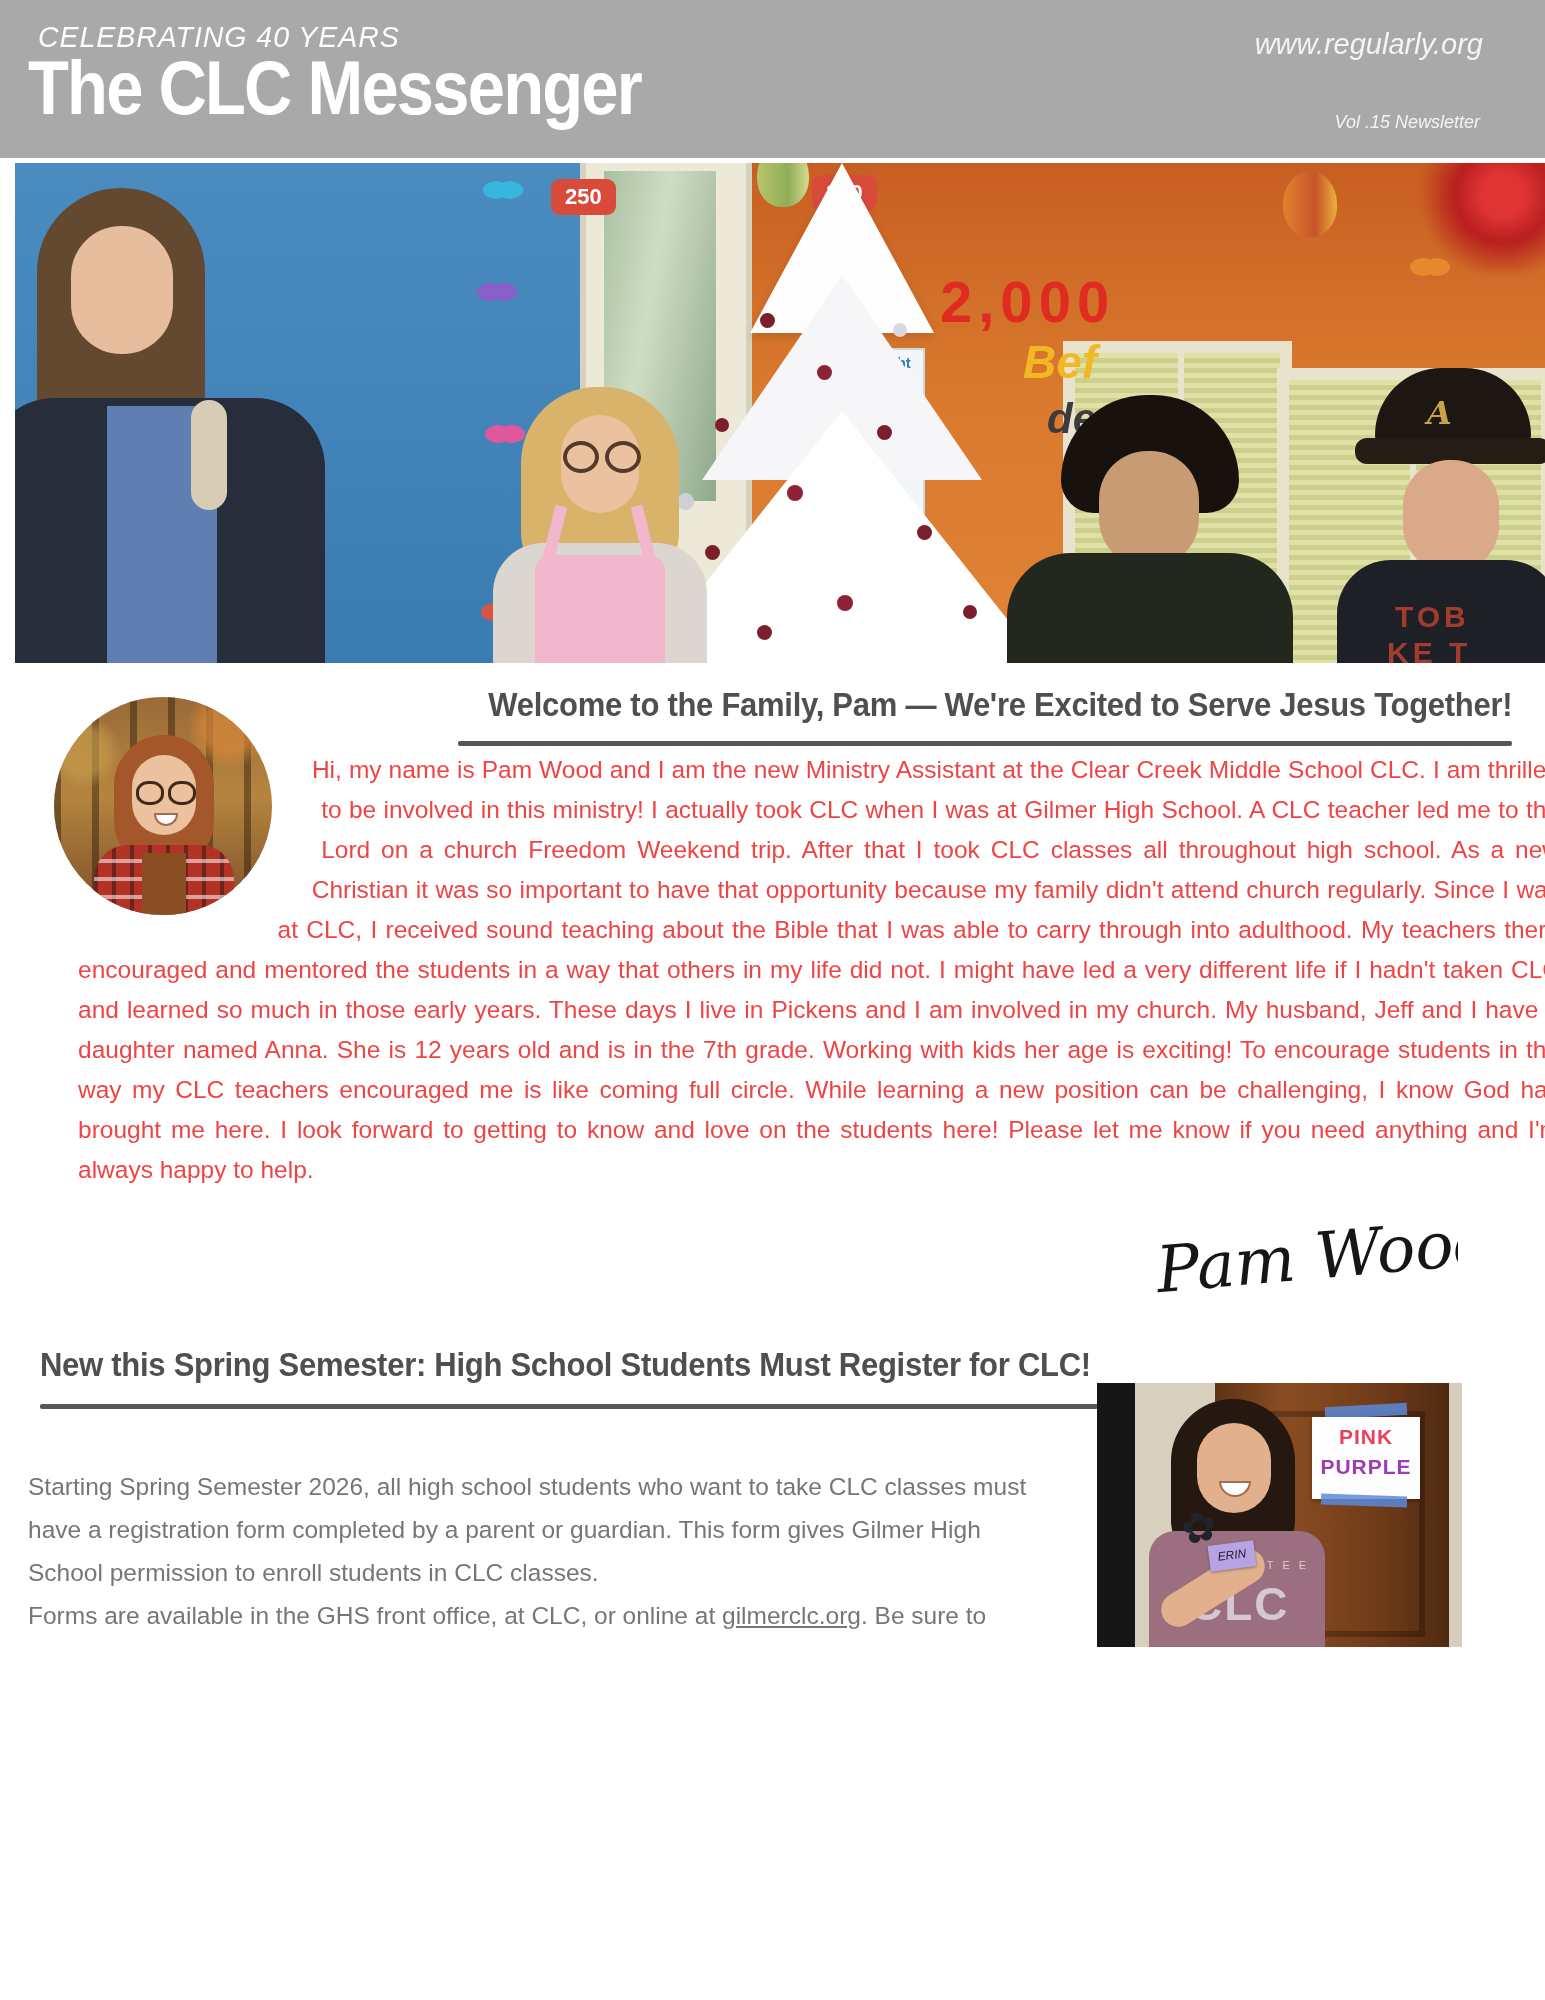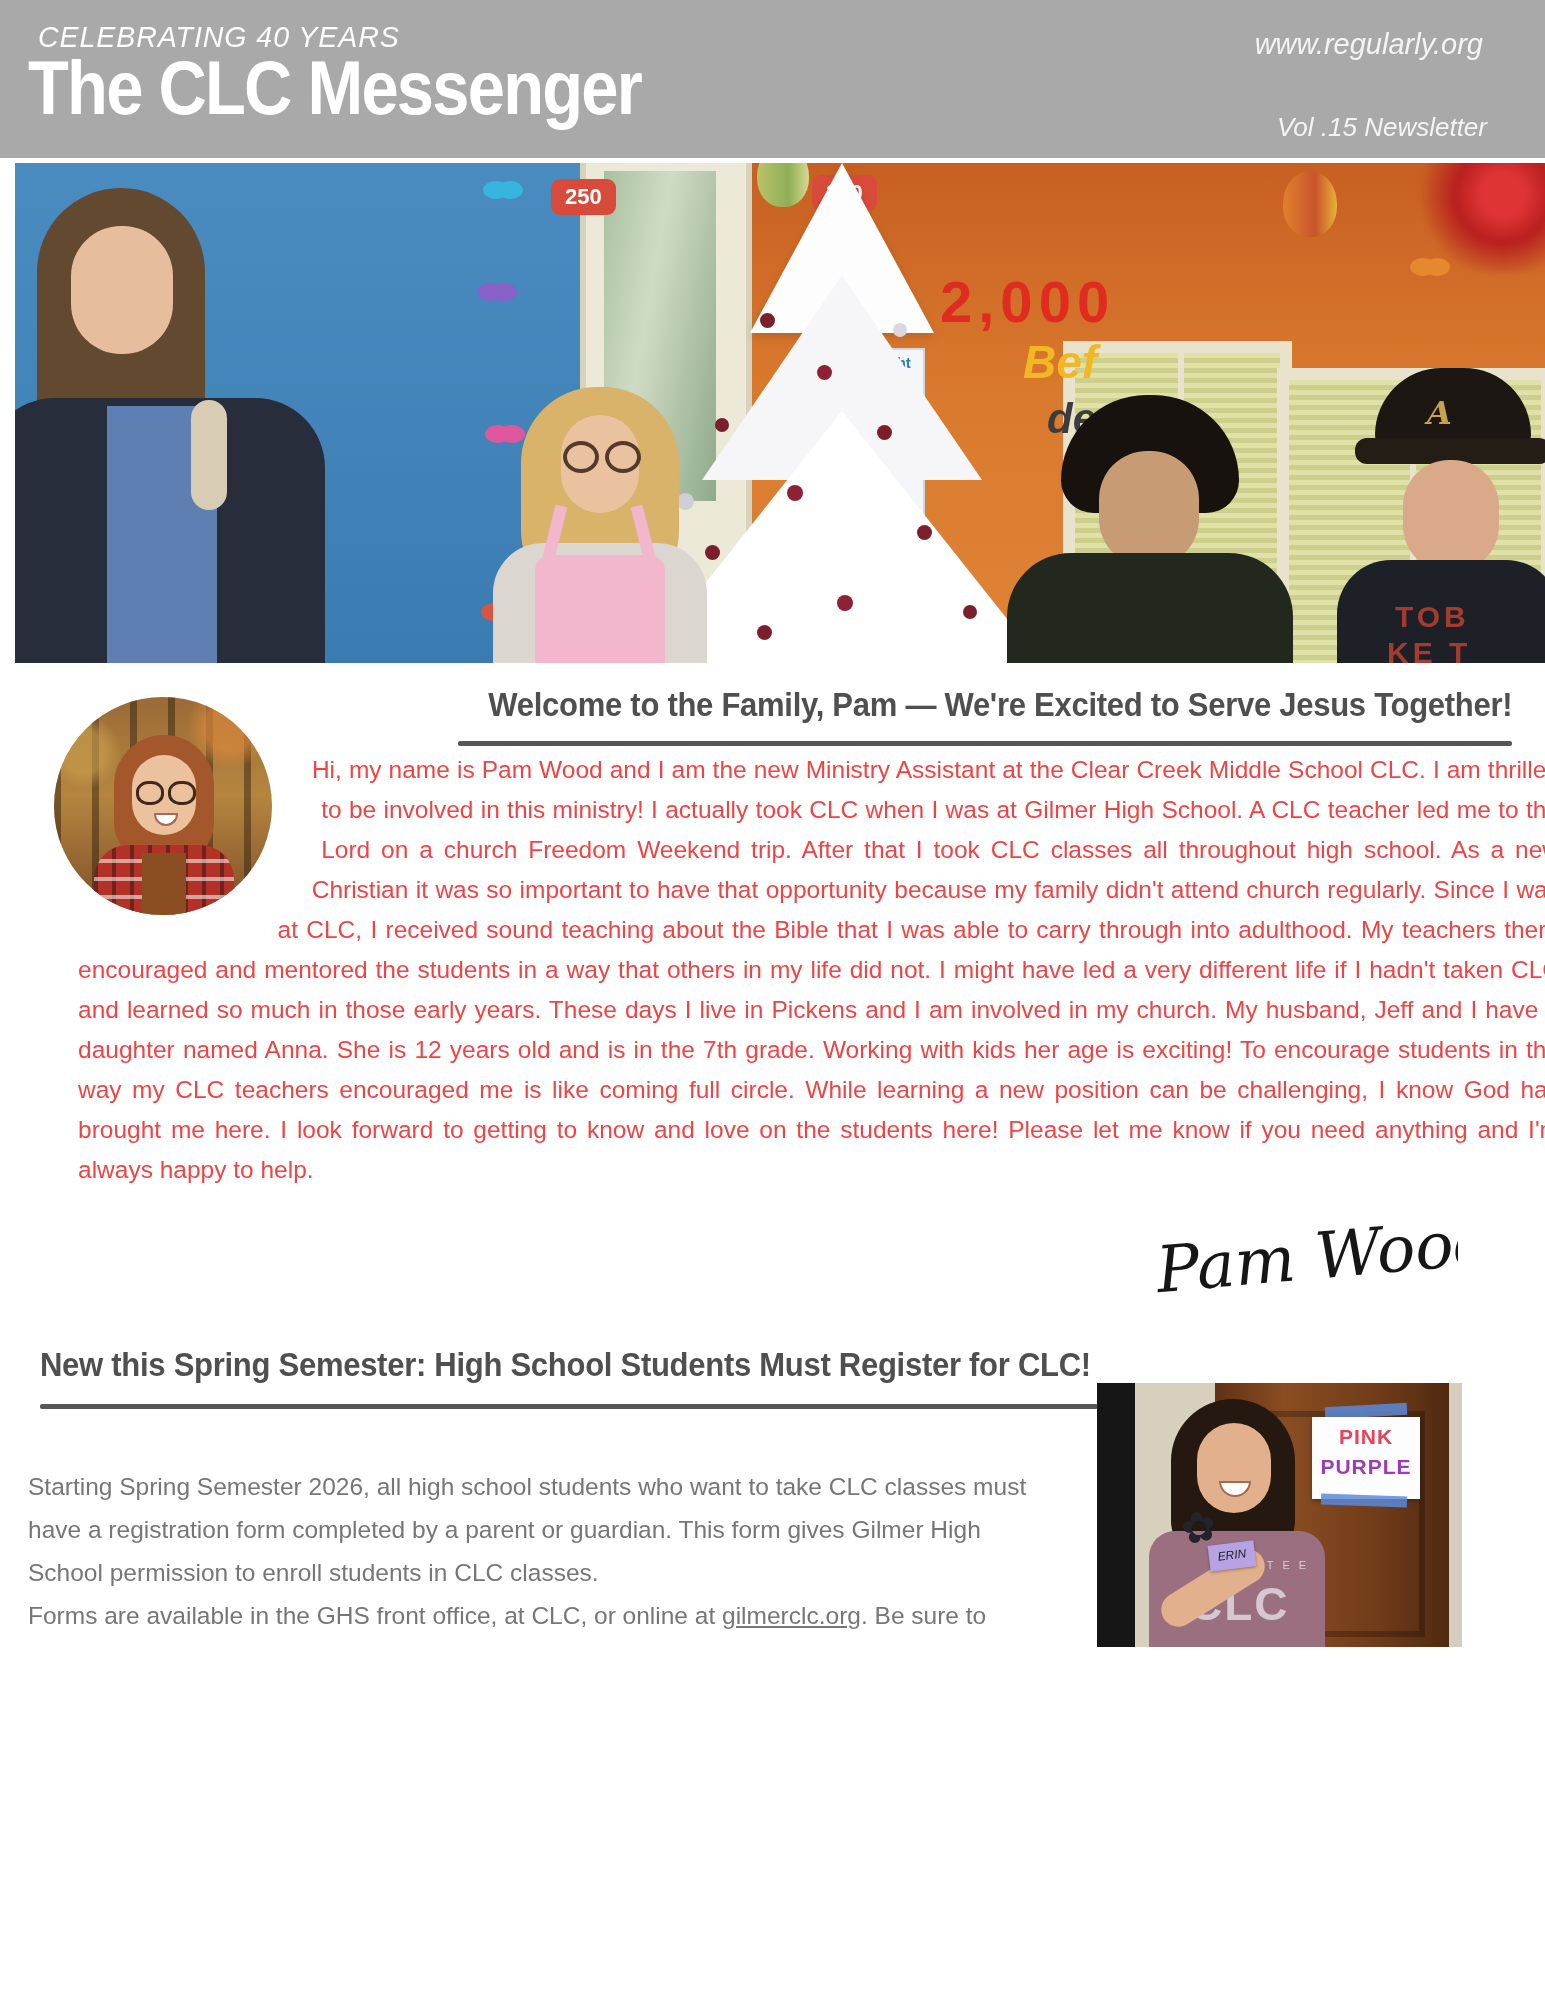--- a/index.html
+++ b/index.html
@@ -50,21 +50,21 @@
 </style>
 </head>
 <body>
 
 <div id="page">
 
   <div class="abs" id="masthead">
     <div class="abs tagline">CELEBRATING 40 YEARS</div>
     <div class="abs main-title">The CLC Messenger</div>
     <div class="abs hdr-right" style="right:62px;top:28px;font-size:29px;">www.regularly.org</div>
-    <div class="abs hdr-right" style="right:58px;top:112px;font-size:26px;">Vol .15 Newsletter</div>
+    <div class="abs hdr-right" style="right:65px;top:112px;font-size:18px;">Vol .15 Newsletter</div>
   </div>
 
   <div class="ph" style="left:15px;top:163px;width:1530px;height:500px;background:linear-gradient(180deg,#c75f22,#d9792d 45%,#e08437);">
     <div class="abs" style="left:0;top:0;width:568px;height:500px;background:linear-gradient(180deg,#4b8cc0,#3a7bb2);"></div>
     <div class="abs" style="left:565px;top:0;width:160px;height:500px;background:#ece9d8;border-left:6px solid #d7d2bc;border-right:6px solid #d7d2bc;">
       <div class="abs" style="left:18px;top:8px;width:112px;height:330px;background:linear-gradient(100deg,#a9c0a0,#cfdcc4 40%,#8fa98c);"></div>
     </div>
 
     <div class="abs" style="left:1048px;top:178px;width:205px;height:322px;border:12px solid #e9e3cd;background:repeating-linear-gradient(180deg,#e0e1a6 0 5px,#ccd08c 5px 10px);">
       <div class="abs" style="left:50%;top:0;width:6px;height:100%;background:#e9e3cd;"></div>

